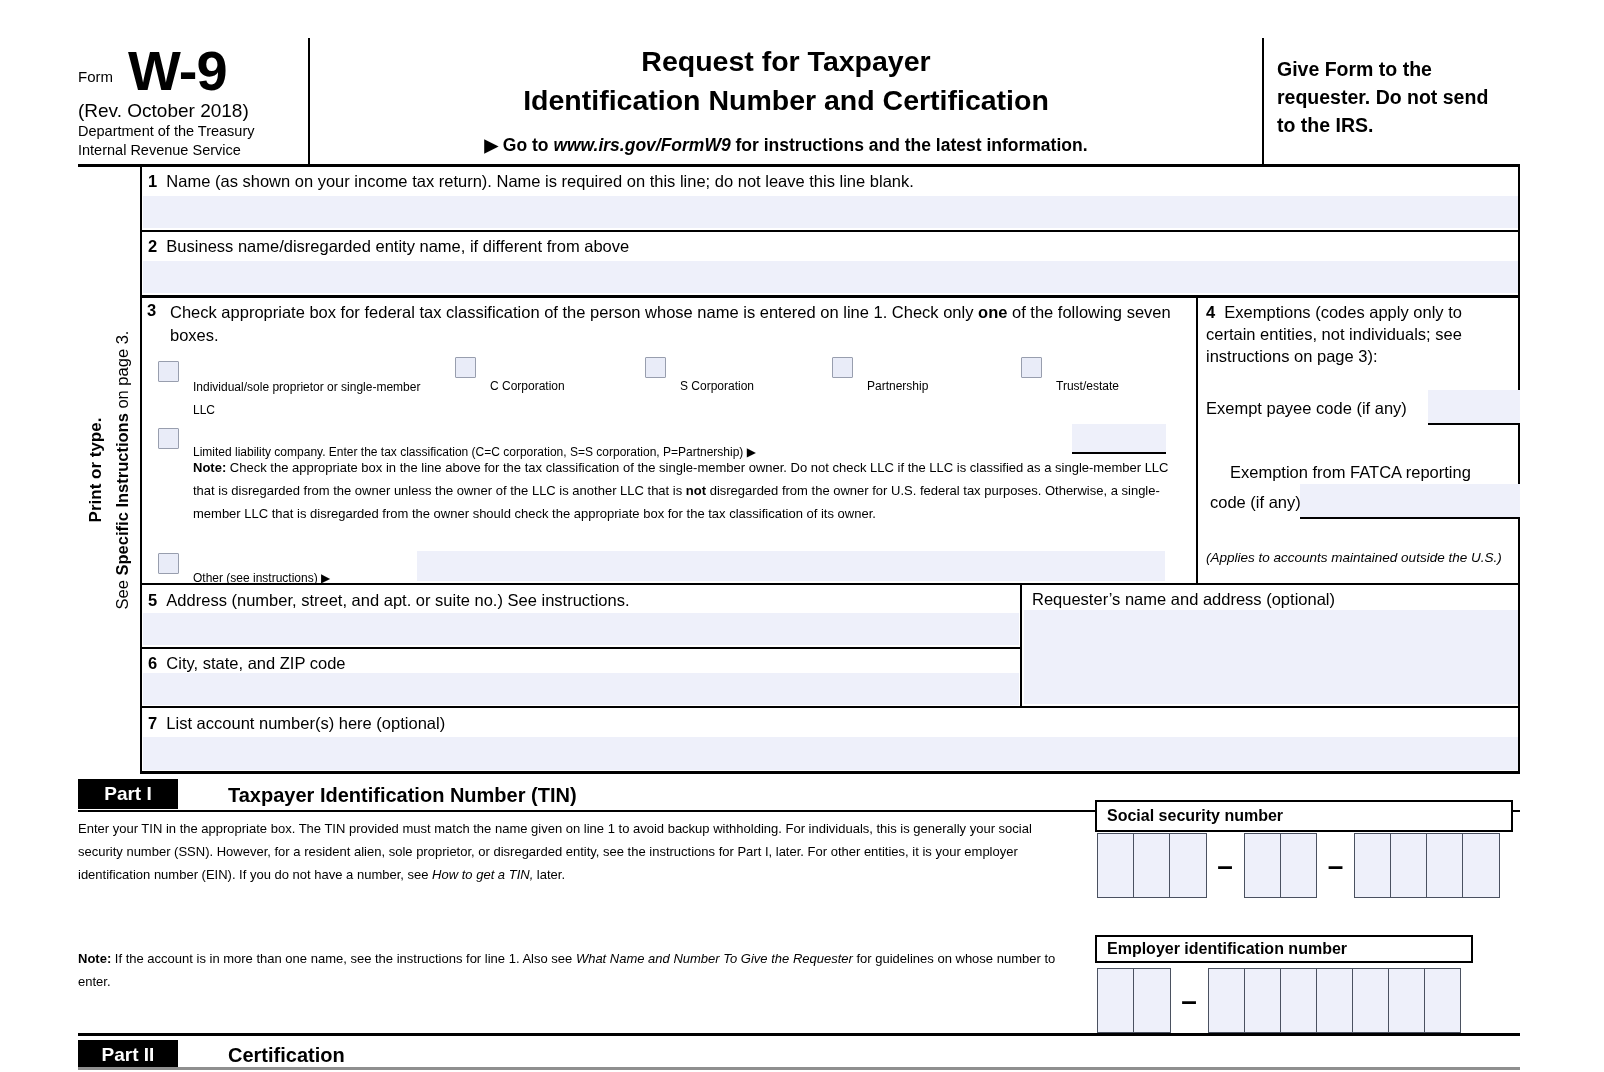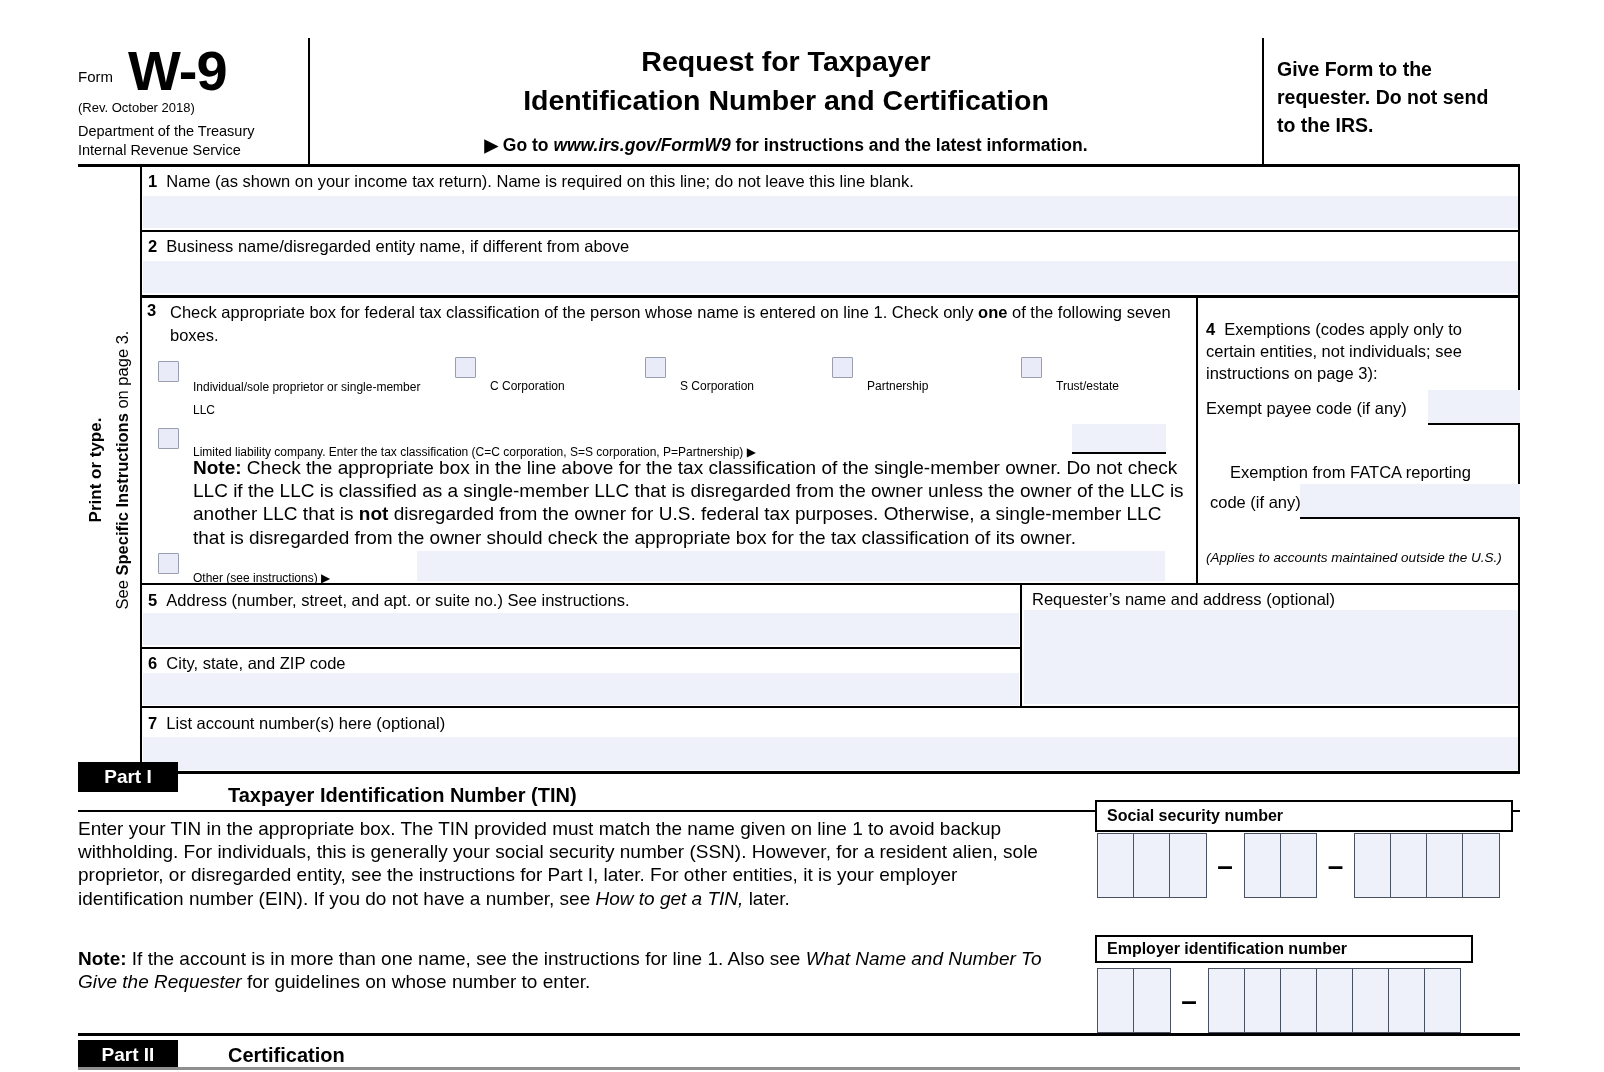--- a/index.html
+++ b/index.html
@@ -11,21 +11,21 @@
   .hline{position:absolute;background:#000;}
   .vline{position:absolute;background:#000;}
   .field{position:absolute;background:#eef0fa;}
   .ufield{position:absolute;background:#eef0fa;border-bottom:2px solid #000;}
   .lbl{position:absolute;font-size:16.5px;line-height:21px;white-space:nowrap;}
   .num{font-weight:bold;}
   .wrap{white-space:normal;}
   .checkbox{position:absolute;width:21px;height:21px;background:#e9ecf8;
             border:1.5px solid #989eae;border-radius:1px;box-sizing:border-box;}
   .cblbl{position:absolute;font-size:12px;line-height:23px;margin-top:12px;}
-  .note{position:absolute;font-size:19px;line-height:23.2px;}
+  .note{position:absolute;font-size:13px;line-height:23.2px;}
   .partbox{position:absolute;background:#000;color:#fff;font-weight:bold;
            font-size:19px;display:flex;align-items:center;justify-content:center;}
   .parttitle{position:absolute;font-weight:bold;font-size:20px;white-space:nowrap;}
   .tinlabel{position:absolute;border:2px solid #000;background:#fff;font-weight:bold;
             font-size:16px;display:flex;align-items:center;padding-left:10px;box-sizing:border-box;}
   .tin-row{position:absolute;display:flex;align-items:center;}
   .tin-group{display:flex;}
   .tin-cell{width:37.5px;height:65px;background:#eef0fa;border:1.5px solid #4a5160;
             box-sizing:border-box;margin-left:-1.5px;}
   .tin-cell:first-child{margin-left:0;}
@@ -36,21 +36,21 @@
   .sidebar-l1{font-weight:bold;font-size:17px;line-height:26px;}
   .sidebar-l2{font-size:16.5px;line-height:26px;}
 </style>
 </head>
 <body>
 
 <div class="canvas">
 
   <div class="abs" style="left:78px;top:68px;font-size:15px;">Form</div>
   <div class="abs b" style="left:128px;top:38px;font-size:56px;letter-spacing:-1px;">W-9</div>
-  <div class="abs" style="left:78px;top:100px;font-size:13px;">(Rev. October 2018)</div>
+  <div class="abs" style="left:78px;top:100px;font-size:19px;">(Rev. October 2018)</div>
   <div class="abs" style="left:78px;top:122px;font-size:14.5px;line-height:19px;">
     <div>Department of the Treasury</div>
     <div>Internal Revenue Service</div>
   </div>
 
   <div class="vline" style="left:308px;top:38px;width:2px;height:127px;"></div>
   <div class="vline" style="left:1262px;top:38px;width:2px;height:127px;"></div>
 
   <div class="abs b" style="left:312px;top:42px;width:948px;text-align:center;font-size:28.5px;line-height:39px;">
     <div>Request for Taxpayer</div>
@@ -113,21 +113,21 @@
   <div class="note wrap" style="left:193px;top:456px;width:1000px;">
     <span class="b">Note:</span><span> Check the appropriate box in the line above for the tax classification of the single-member owner.  Do not check LLC if the LLC is classified as a single-member LLC that is disregarded from the owner unless the owner of the LLC is another LLC that is </span><span class="b">not</span><span> disregarded from the owner for U.S. federal tax purposes. Otherwise, a single-member LLC that is disregarded from the owner should check the appropriate box for the tax classification of its owner.</span>
   </div>
 
   <div class="checkbox" style="left:158px;top:553px;"></div>
   <div class="cblbl" style="left:193px;top:555px;white-space:nowrap;">Other (see instructions) ▶</div>
   <div class="field" style="left:417px;top:551px;width:748px;height:30px;"></div>
 
   <div class="vline" style="left:1196px;top:297px;width:1.5px;height:287px;"></div>
 
-  <div class="abs wrap" style="left:1206px;top:301px;width:300px;font-size:16.5px;line-height:22px;margin-top:17px;">
+  <div class="abs wrap" style="left:1206px;top:301px;width:300px;font-size:16.5px;line-height:22px;">
     <span class="num">4</span>&nbsp;&nbsp;<span>Exemptions (codes apply only to certain entities, not individuals; see instructions on page 3):</span>
   </div>
   <div class="lbl" style="left:1206px;top:398px;">Exempt payee code (if any)</div>
   <div class="ufield" style="left:1428px;top:390px;width:92px;height:33px;"></div>
 
   <div class="lbl" style="left:1230px;top:462px;">Exemption from FATCA reporting</div>
   <div class="lbl" style="left:1210px;top:492px;">code (if any)</div>
   <div class="ufield" style="left:1300px;top:484px;width:220px;height:33px;"></div>
 
   <div class="abs i" style="left:1206px;top:550px;font-size:13.5px;">(Applies to accounts maintained outside the U.S.)</div>
@@ -150,21 +150,21 @@
   <div class="field" style="left:1024px;top:610px;width:494px;height:94px;"></div>
 
   <div class="hline" style="left:140px;top:706px;width:1380px;height:1.5px;"></div>
 
   <div class="lbl" style="left:148px;top:713px;">
     <span class="num">7</span>&nbsp;&nbsp;<span>List account number(s) here (optional)</span>
   </div>
   <div class="field" style="left:143px;top:737px;width:1375px;height:33px;"></div>
   <div class="hline" style="left:140px;top:771px;width:1380px;height:2.5px;"></div>
 
-  <div class="partbox" style="left:78px;top:762px;width:100px;height:30px;">Part I</div>
+  <div class="partbox" style="left:78px;top:779px;width:100px;height:30px;">Part I</div>
   <div class="parttitle" style="left:228px;top:784px;">Taxpayer Identification Number (TIN)</div>
   <div class="hline" style="left:78px;top:810px;width:1442px;height:1.5px;"></div>
 
   <div class="note wrap" style="left:78px;top:817px;width:965px;">
     <span>Enter your TIN in the appropriate box. The TIN provided must match the name given on line 1 to avoid backup withholding. For individuals, this is generally your social security number (SSN). However, for a resident alien, sole proprietor, or disregarded entity, see the instructions for Part I, later. For other entities, it is your employer identification number (EIN). If you do not have a number, see </span><span class="i">How to get a TIN,</span><span> later.</span>
   </div>
   <div class="note wrap" style="left:78px;top:947px;width:980px;">
     <span class="b">Note:</span><span> If the account is in more than one name, see the instructions for line 1. Also see </span><span class="i">What Name and Number To Give the Requester</span><span> for guidelines on whose number to enter.</span>
   </div>
 

